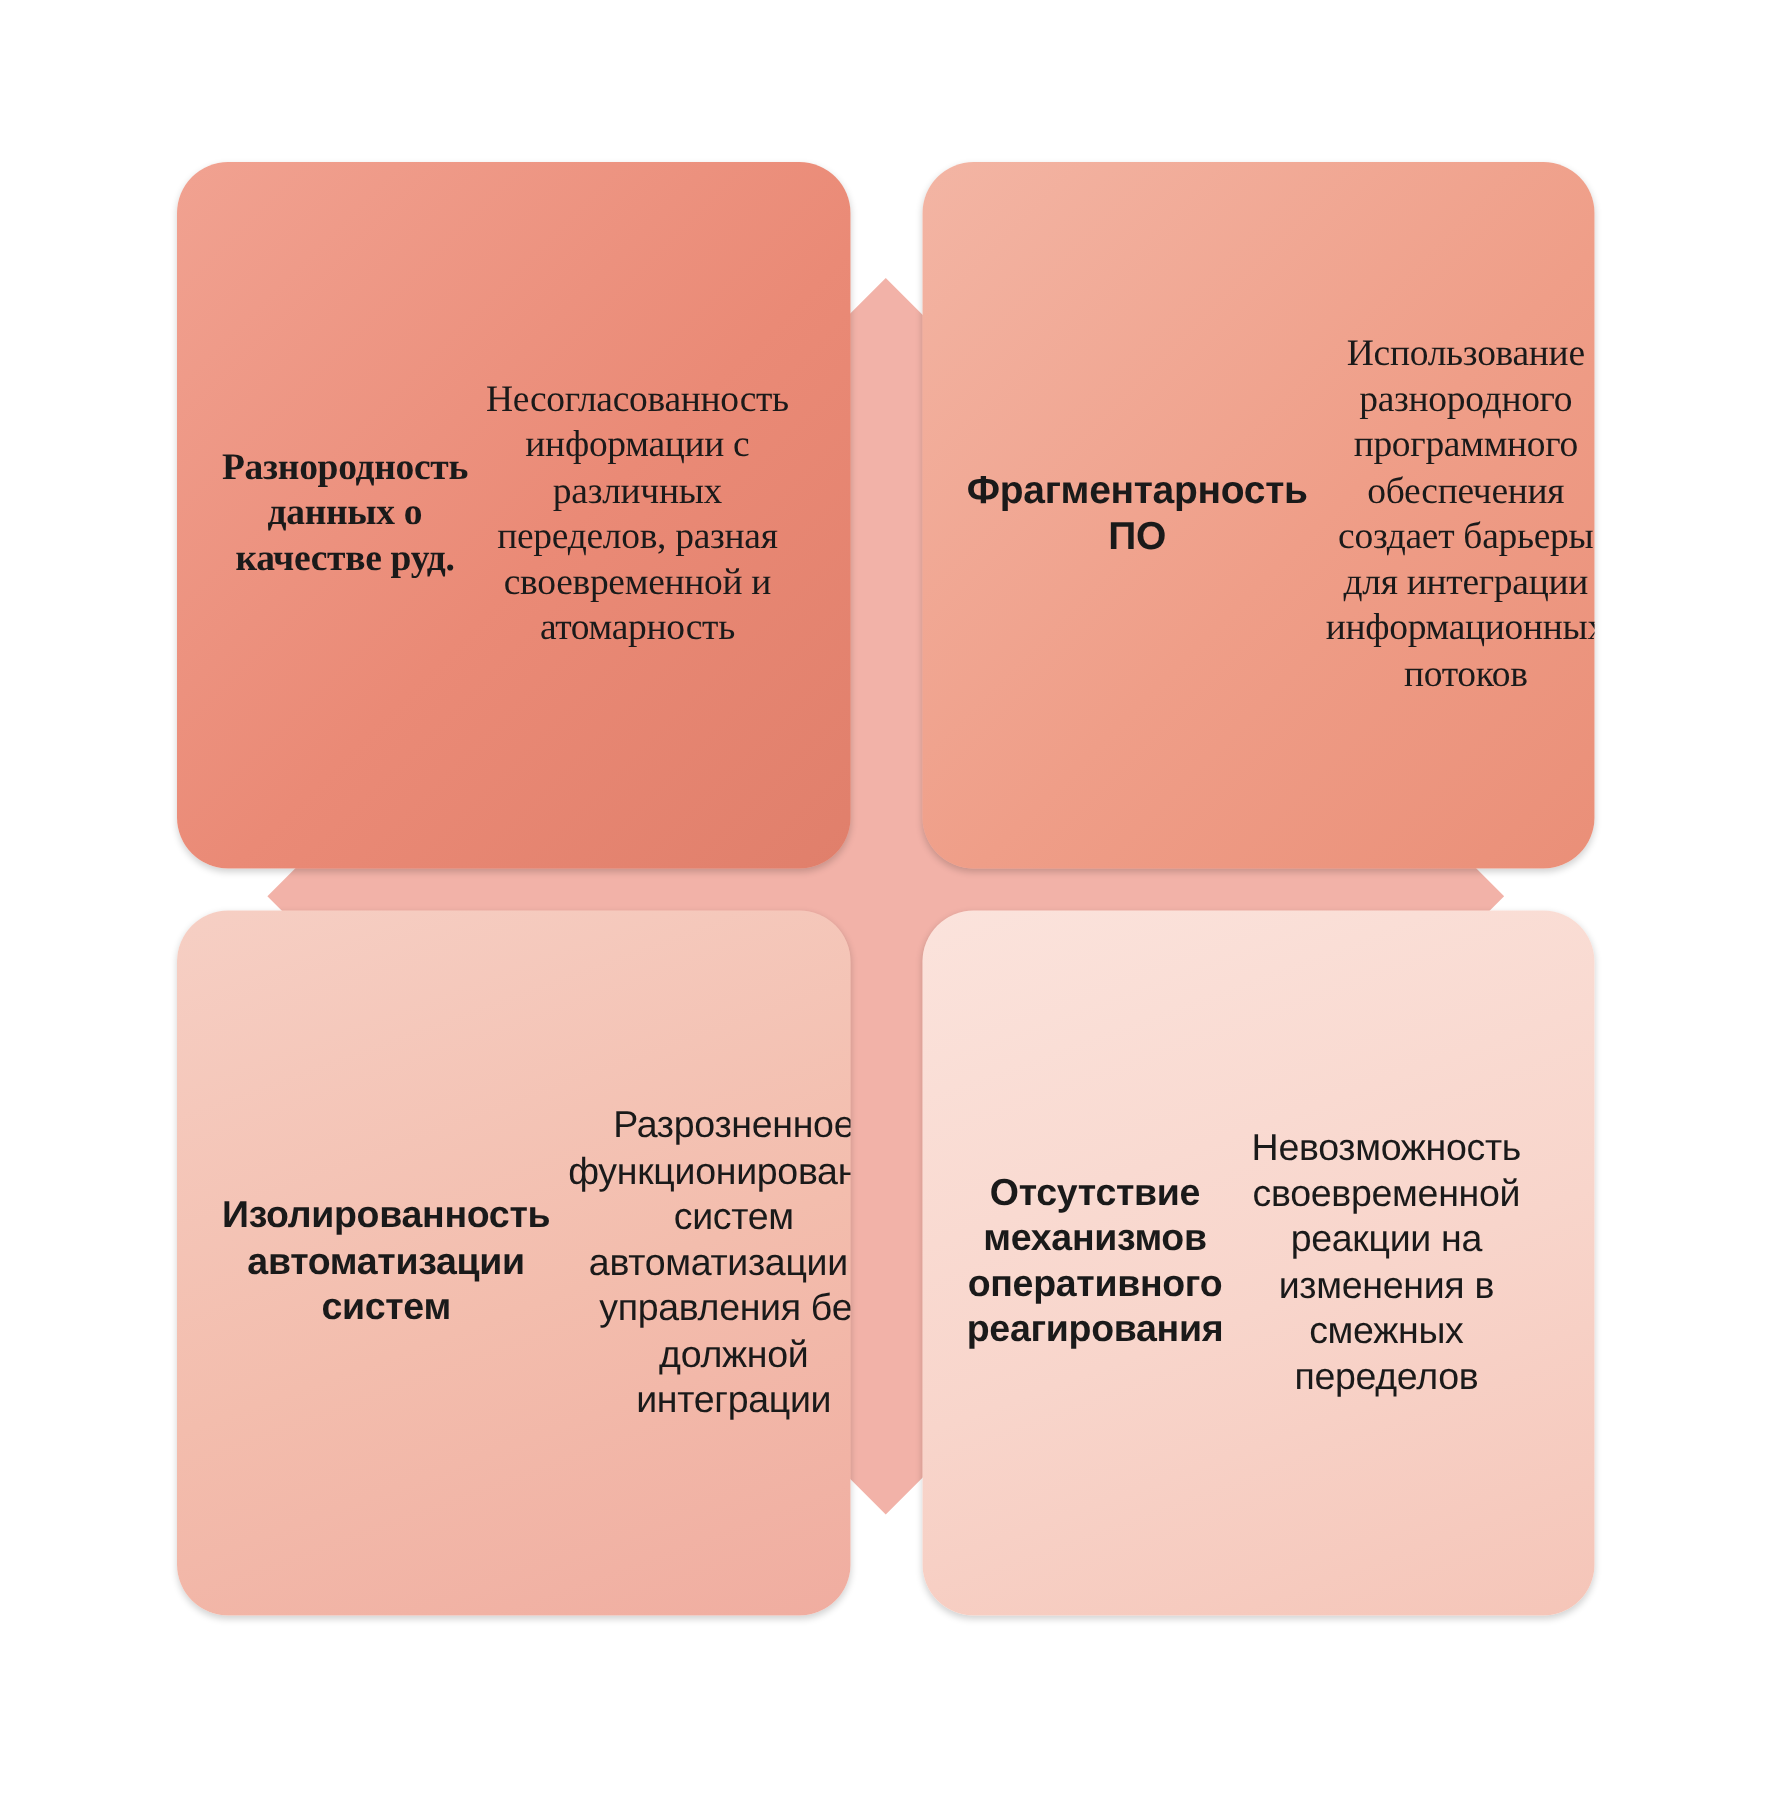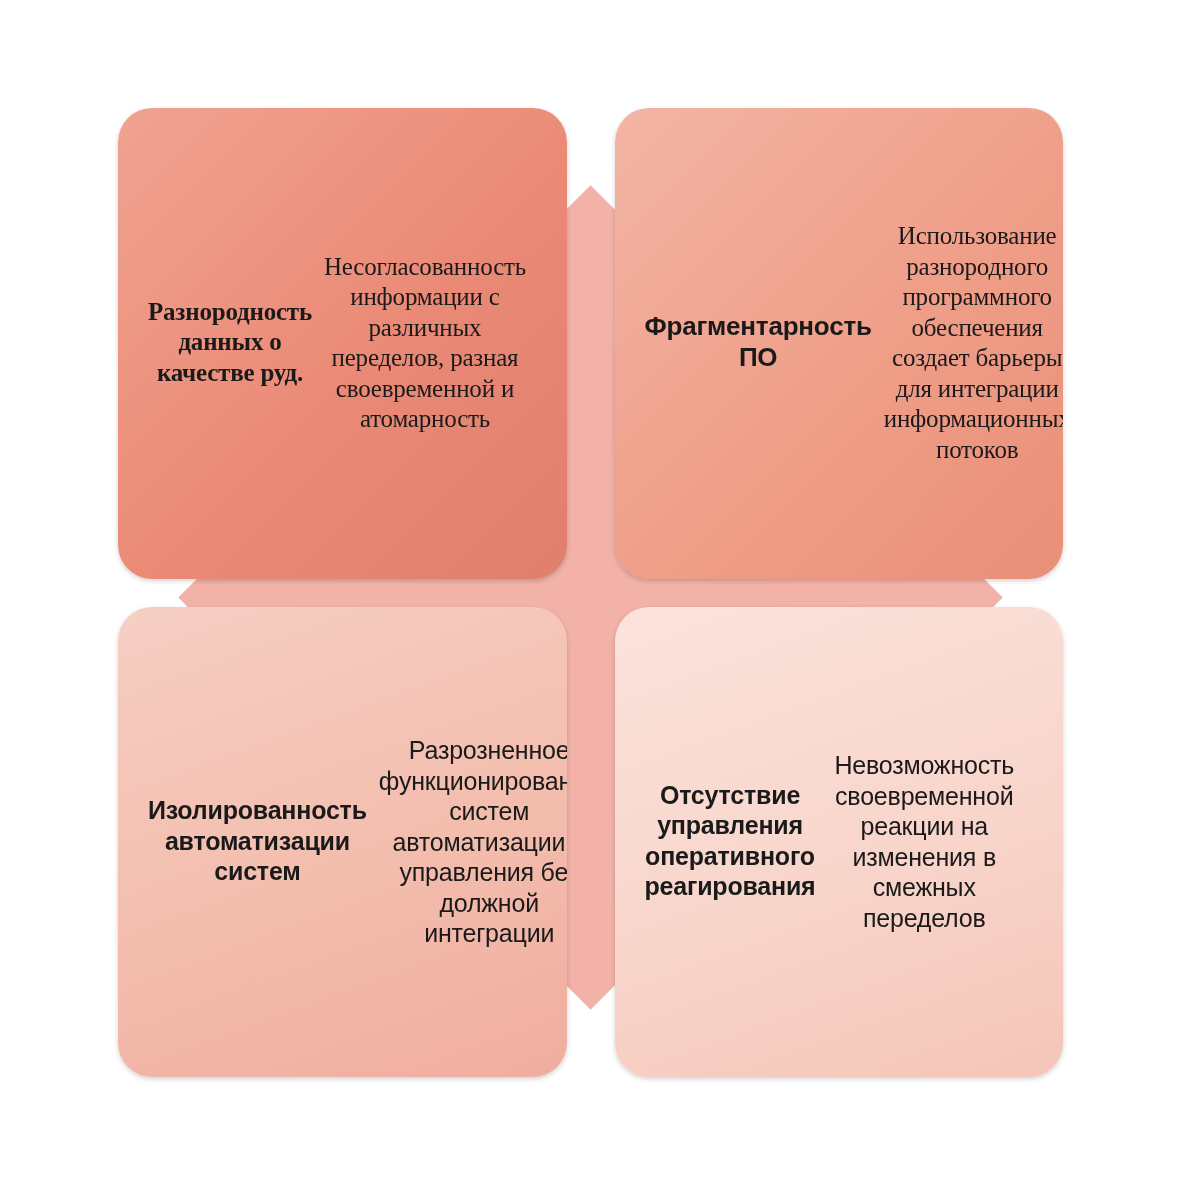--- a/index.html
+++ b/index.html
@@ -110,18 +110,18 @@
       <p class="card-title">Фрагментарность ПО</p>
       <p class="card-body">Использование разнородного программного обеспечения создает барьеры для интеграции информационных потоков</p>
     </div>
 
     <div class="card bl">
       <p class="card-title">Изолированность автоматизации систем</p>
       <p class="card-body">Разрозненное функционирование систем автоматизации и управления без должной интеграции</p>
     </div>
 
     <div class="card br">
-      <p class="card-title">Отсутствие управления оперативного реагирования</p>
+      <p class="card-title">Отсутствие механизмов оперативного реагирования</p>
       <p class="card-body">Невозможность своевременной реакции на изменения в смежных переделов</p>
     </div>
 
   </div>
 </div>
 
 </body></html>

